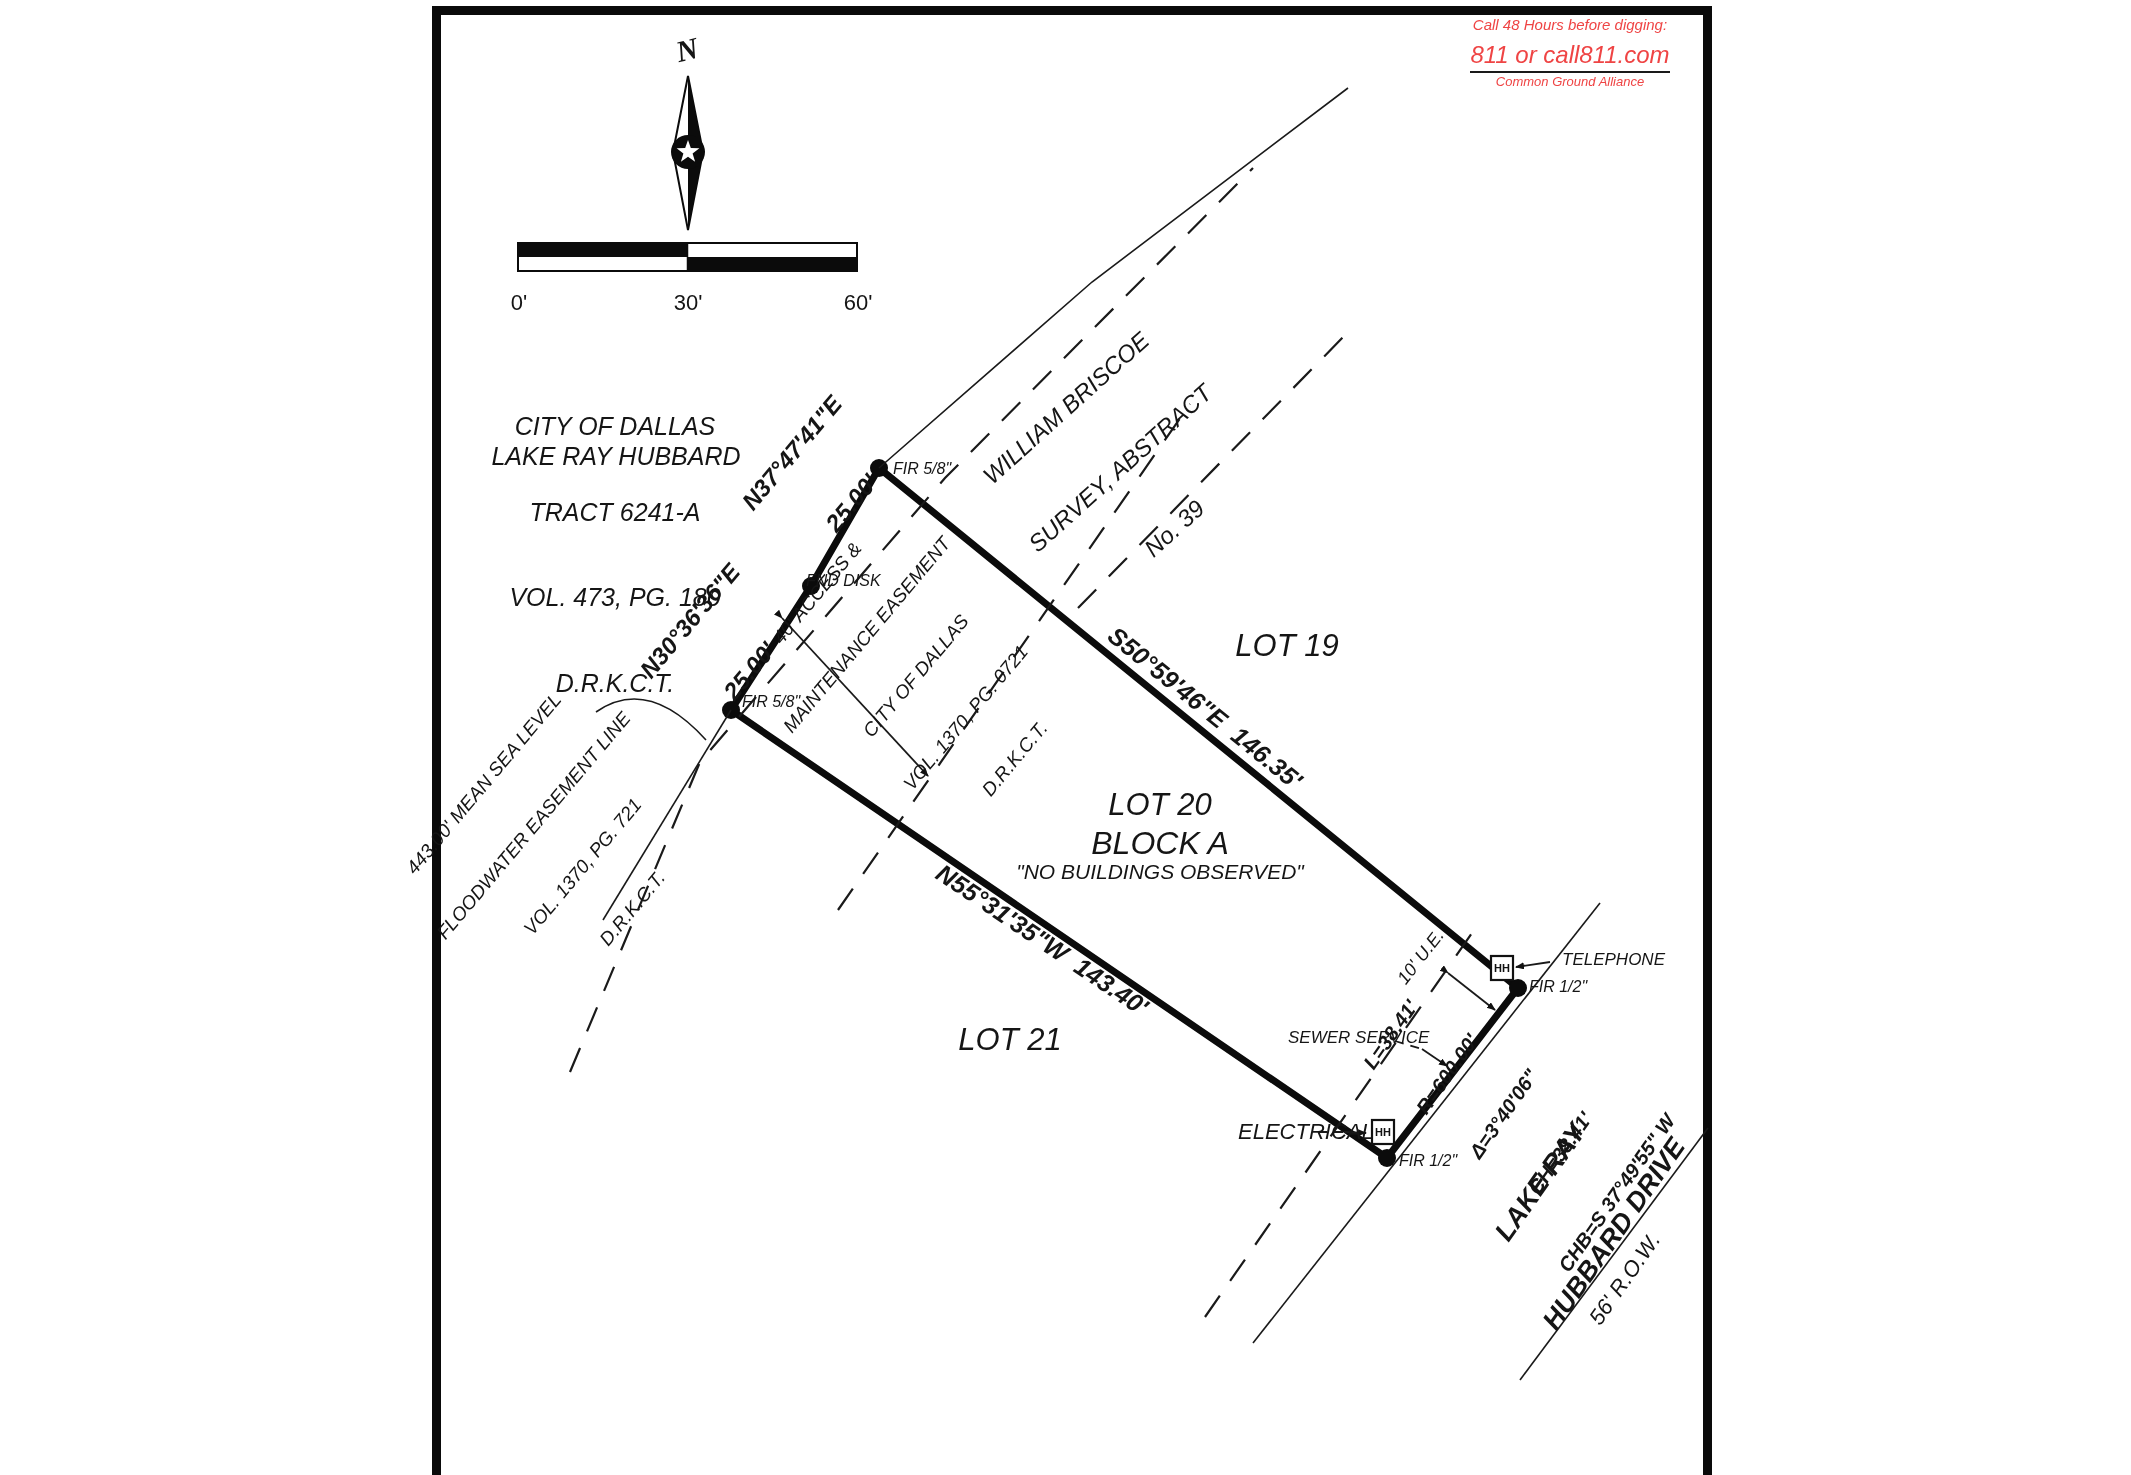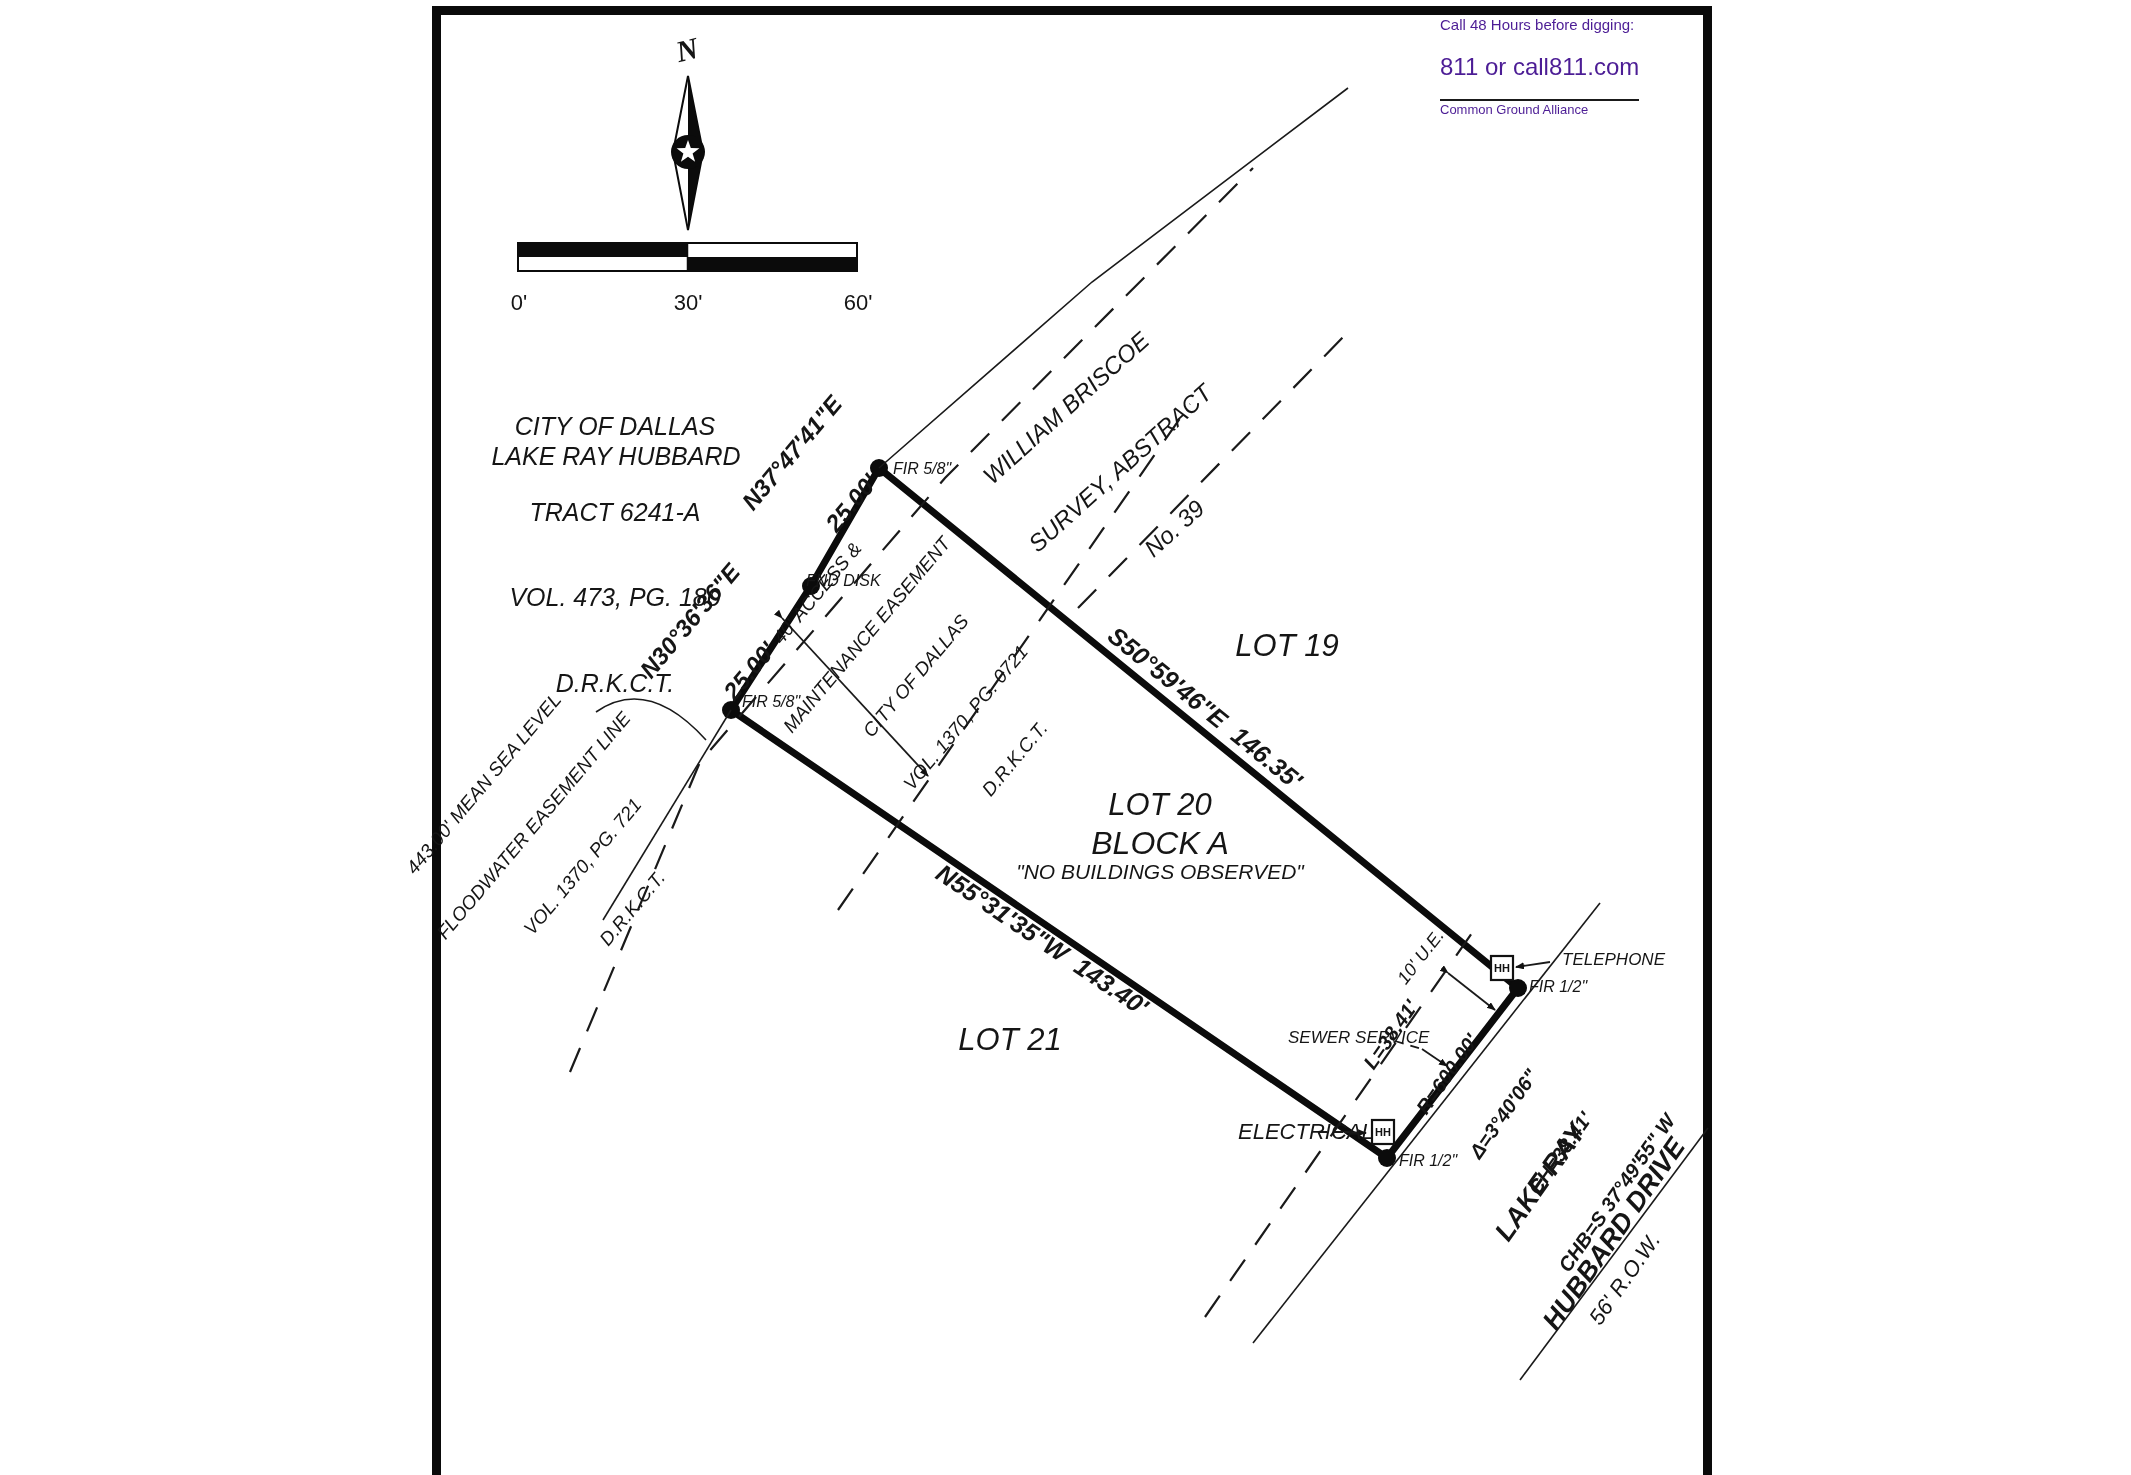--- a/index.html
+++ b/index.html
@@ -6,23 +6,23 @@
   .page{position:relative;width:2131px;height:1475px;background:#ffffff;overflow:hidden;
         font-family:"Liberation Sans",sans-serif;color:#111;}
   .frame{position:absolute;left:432px;top:6px;width:1262px;height:1480px;
          border:9px solid #0a0a0a;background:transparent;}
   svg.draw{position:absolute;left:0;top:0;}
   .t{position:absolute;white-space:pre;color:#151515;}
   .ctr{transform:translate(-50%,-50%);}
   .it{font-style:italic;}
   .b{font-weight:bold;}
   .tc{text-align:center;}
-  .notice{position:absolute;left:1440px;top:16px;width:260px;text-align:left;color:#4c1d95;}
+  .notice{position:absolute;left:1440px;top:16px;width:260px;text-align:center;color:#ef4444;font-style:italic;}
   .notice .l1{font-size:15px;}
-  .notice .l2{font-size:24px;display:inline-block;border-bottom:2px solid #1a1a1a;padding-bottom:18px;margin-top:20px;}
+  .notice .l2{font-size:24px;display:inline-block;border-bottom:2px solid #1a1a1a;padding-bottom:2px;margin-top:8px;}
   .notice .l3{font-size:13px;margin-top:1px;}
   .hh{position:absolute;font-size:11px;font-weight:bold;transform:translate(-50%,-50%);}
 </style>
 </head>
 <body>
 
 <div class="page">
 
   <div class="frame"></div>
 

